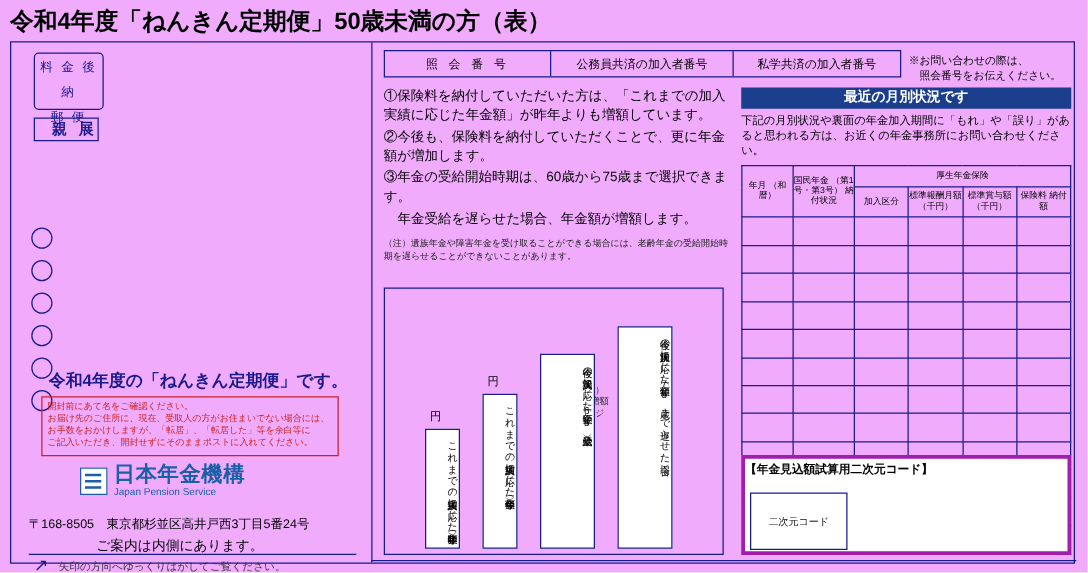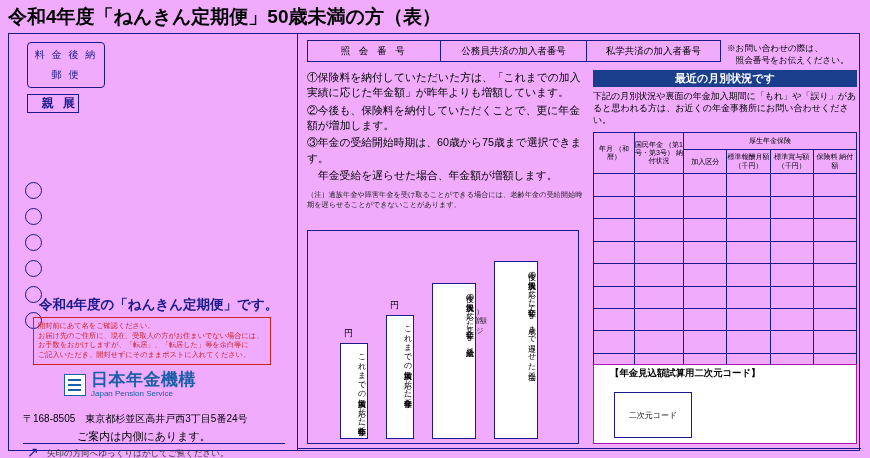--- a/index.html
+++ b/index.html
@@ -43,21 +43,21 @@
     position: absolute;
     left: 0px;
     top: 0px;
     width: 288px;
     height: 100%;
   }
   .stamp-box {
     position: absolute;
     left: 18px;
     top: 8px;
-    width: 78px;
+    width: 56px;
     height: 46px;
     border: 1px solid #1a1a8c;
     border-radius: 4px;
     box-sizing: border-box;
     text-align: center;
     font-size: 10px;
     color: #1a1a8c;
     line-height: 20px;
     padding-top: 2px;
     letter-spacing: 2px;
@@ -107,20 +107,21 @@
     left: 24px;
     top: 283px;
     width: 238px;
     height: 48px;
     border: 1px solid #cc2222;
     box-sizing: border-box;
     padding: 3px 4px;
     font-size: 7.2px;
     line-height: 1.32;
     color: #cc2222;
+    font-family: Liberation Serif, serif;
   }
   .org {
     position: absolute;
     left: 55px;
     top: 337px;
     display: flex;
     align-items: center;
   }
   .org-logo {
     width: 22px;
@@ -350,24 +351,24 @@
   .month-table th { font-weight: normal; height: 18px; }
   .month-table .grouphead { height: 13px; }
   .month-table td { height: 17px; }
   
   .qr-block {
     position: absolute;
     left: 584px;
     top: 330px;
     width: 264px;
     height: 80px;
-    border: 1px solid #a21caf;
+    border: 3px solid #a21caf;
     box-sizing: border-box;
     background: #fff;
-    padding: 2px 16px;
+    padding: 2px 0;
   }
   .qr-title {
     font-size: 9.4px;
     font-weight: bold;
     margin-bottom: 2px;
   }
   .qr-body {
     display: flex;
   }
   .qr-text {

